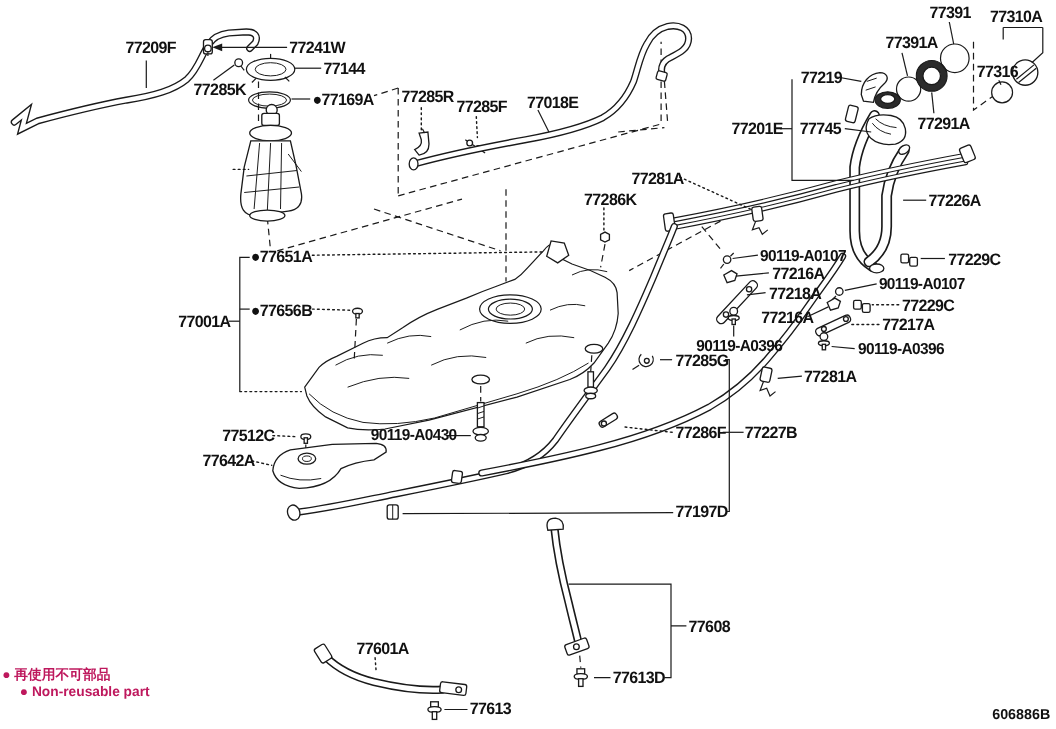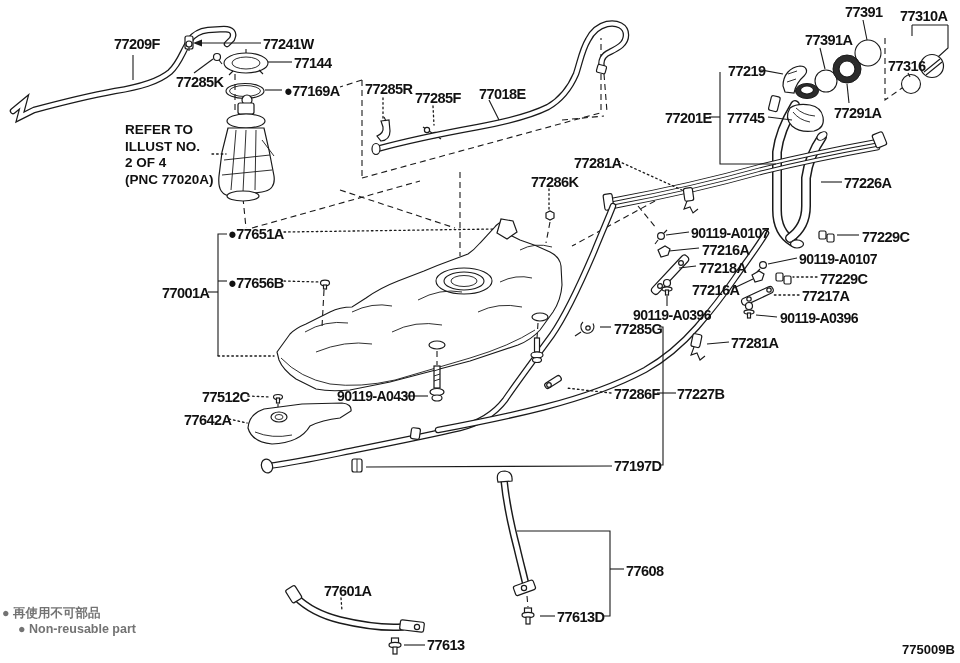--- a/index.html
+++ b/index.html
@@ -4,21 +4,21 @@
 <style>
   html,body{margin:0;padding:0;background:#e8e8e8;}
   #stage{position:relative;width:960px;height:663px;background:#ffffff;overflow:hidden;
          font-family:"Liberation Sans",sans-serif;}
   #art{position:absolute;left:0;top:0;}
   .lbl{position:absolute;font:700 15px/1.05 "Liberation Sans",sans-serif;color:#111;
        letter-spacing:-0.6px;white-space:nowrap;transform:scaleX(.97);transform-origin:left top;}
   .sm{font-size:14.5px;}
   .note{position:absolute;font:700 13.5px/16.5px "Liberation Sans",sans-serif;color:#111;
         letter-spacing:0;white-space:pre-line;}
-  .legend-line{position:absolute;font:700 12.5px/1.1 "Liberation Sans",sans-serif;color:#737373;white-space:nowrap;}
+  .legend-line{position:absolute;font:700 12.5px/1.1 "Liberation Sans",sans-serif;color:#be185d;white-space:nowrap;}
   .figcode{position:absolute;font:700 13px/1.1 "Liberation Sans",sans-serif;color:#111;}
   svg .ln{fill:none;stroke:#1a1a1a;stroke-width:1.1;}
   svg .thin{fill:none;stroke:#1a1a1a;stroke-width:.9;}
   svg .dot{fill:none;stroke:#1a1a1a;stroke-width:1.3;stroke-dasharray:1.6,3;stroke-linecap:round;}
   svg .dsh{fill:none;stroke:#1a1a1a;stroke-width:1.1;stroke-dasharray:6,4;}
   svg .tw{fill:none;stroke:#1a1a1a;stroke-width:6.5;stroke-linecap:round;}
   svg .ti{fill:none;stroke:#fff;stroke-width:4;stroke-linecap:round;}
   svg .pw{fill:none;stroke:#1a1a1a;stroke-width:10;stroke-linecap:round;}
   svg .pi{fill:none;stroke:#fff;stroke-width:7;stroke-linecap:round;}
   svg .bw{fill:none;stroke:#1a1a1a;stroke-width:4.4;stroke-linecap:round;}
@@ -403,22 +403,18 @@
   <div class="lbl sm" style="left:337px;top:389px">90119-A0430</div>
   <div class="lbl" style="left:614px;top:386px">77286F</div>
   <div class="lbl" style="left:677px;top:386px">77227B</div>
   <div class="lbl" style="left:184px;top:412px">77642A</div>
   <div class="lbl" style="left:614px;top:458px">77197D</div>
   <div class="lbl" style="left:324px;top:583px">77601A</div>
   <div class="lbl" style="left:626px;top:563px">77608</div>
   <div class="lbl" style="left:557px;top:609px">77613D</div>
   <div class="lbl" style="left:427px;top:637px">77613</div>
 
-  <div class="note" style="left:125px;top:122px">REFER TO
-ILLUST NO.
-2 OF 4
-(PNC 77020A)</div>
 
   <div class="legend-line" style="left:2px;top:607px">● 再使用不可部品</div>
   <div class="legend-line" style="left:18px;top:623px">● Non-reusable part</div>
 
-  <div class="figcode" style="left:902px;top:643px">775009B</div>
+  <div class="figcode" style="left:902px;top:643px">606886B</div>
 </div>
 
 </body></html>

